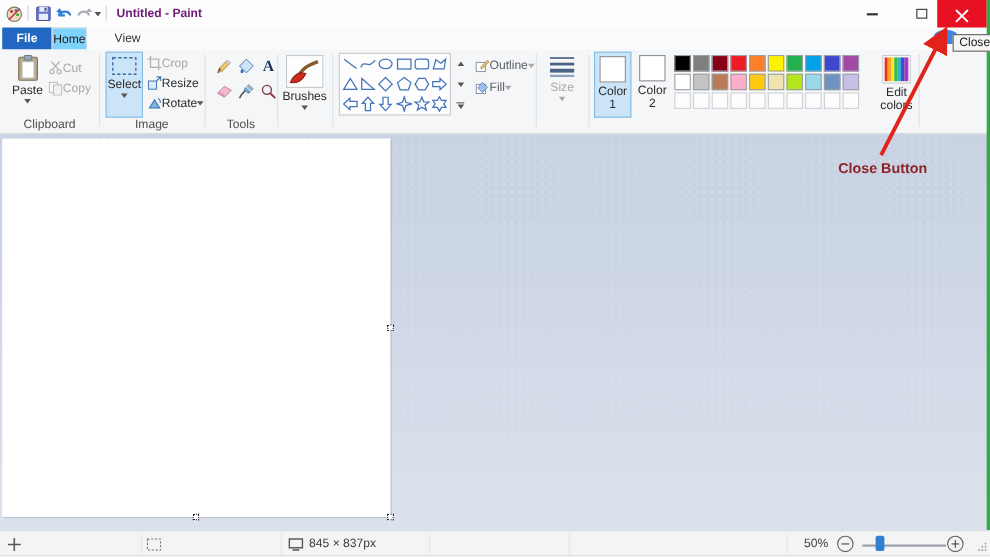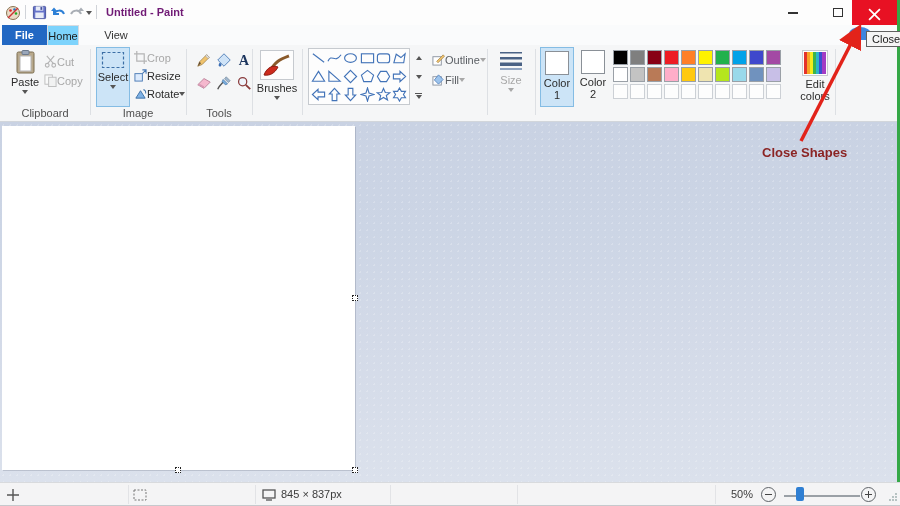--- a/index.html
+++ b/index.html
@@ -518,21 +518,21 @@
         <circle cx="7" cy="4" r="0.9" fill="#9aa"></circle>
       <circle cx="4" cy="4" r="0.9" fill="#9aa"></circle>
         <circle cx="7" cy="7" r="0.9" fill="#9aa"></circle>
       <circle cx="4" cy="7" r="0.9" fill="#9aa"></circle>
         <circle cx="1" cy="7" r="0.9" fill="#9aa"></circle>
     </svg>
   </div>
 
   <div id="blue-dome"></div>
   <div id="tooltip">Close</div>
-  <div id="annotation-text">Close Shapes</div>
+  <div id="annotation-text">Close Button</div>
   <svg id="arrow-svg" width="150" height="140">
     <defs>
       <marker id="ah" markerWidth="7" markerHeight="7" refX="5" refY="3.5" orient="auto">
         <path d="M0 0 L7 3.5 L0 7 Z" fill="#e2231a"></path>
       </marker>
     </defs>
     <line x1="61" y1="125" x2="118" y2="14" stroke="#e2231a" stroke-width="3.5" marker-end="url(#ah)"></line>
   </svg>
 </div>
 

